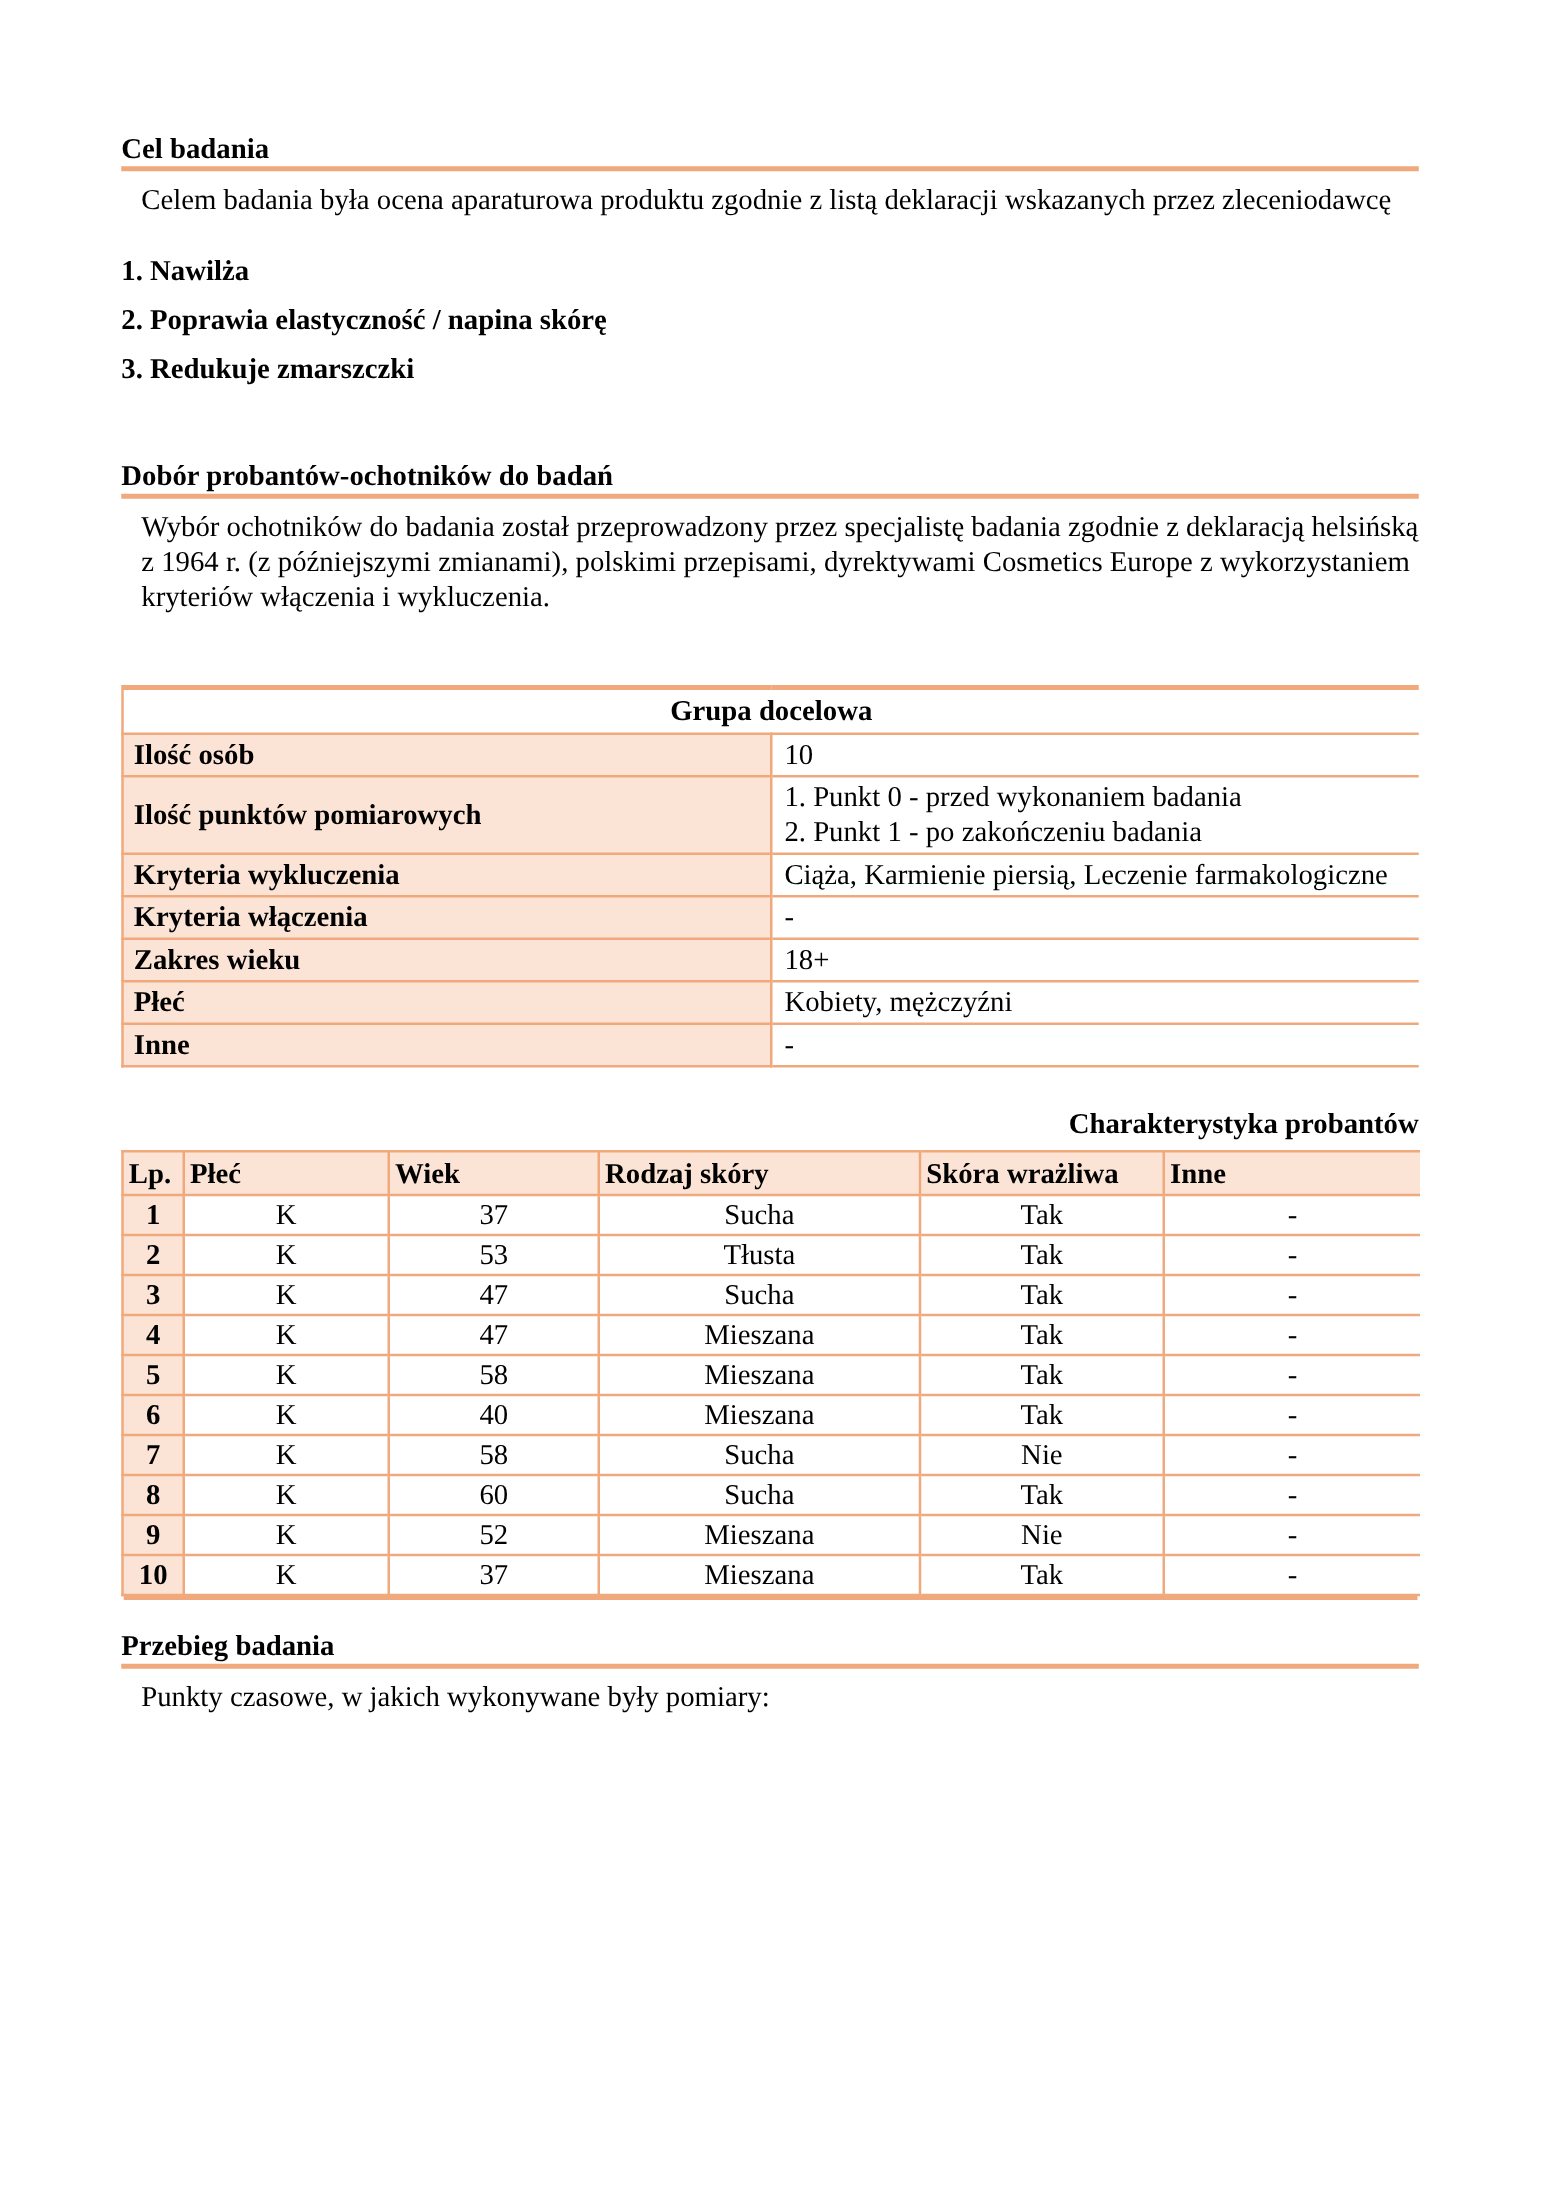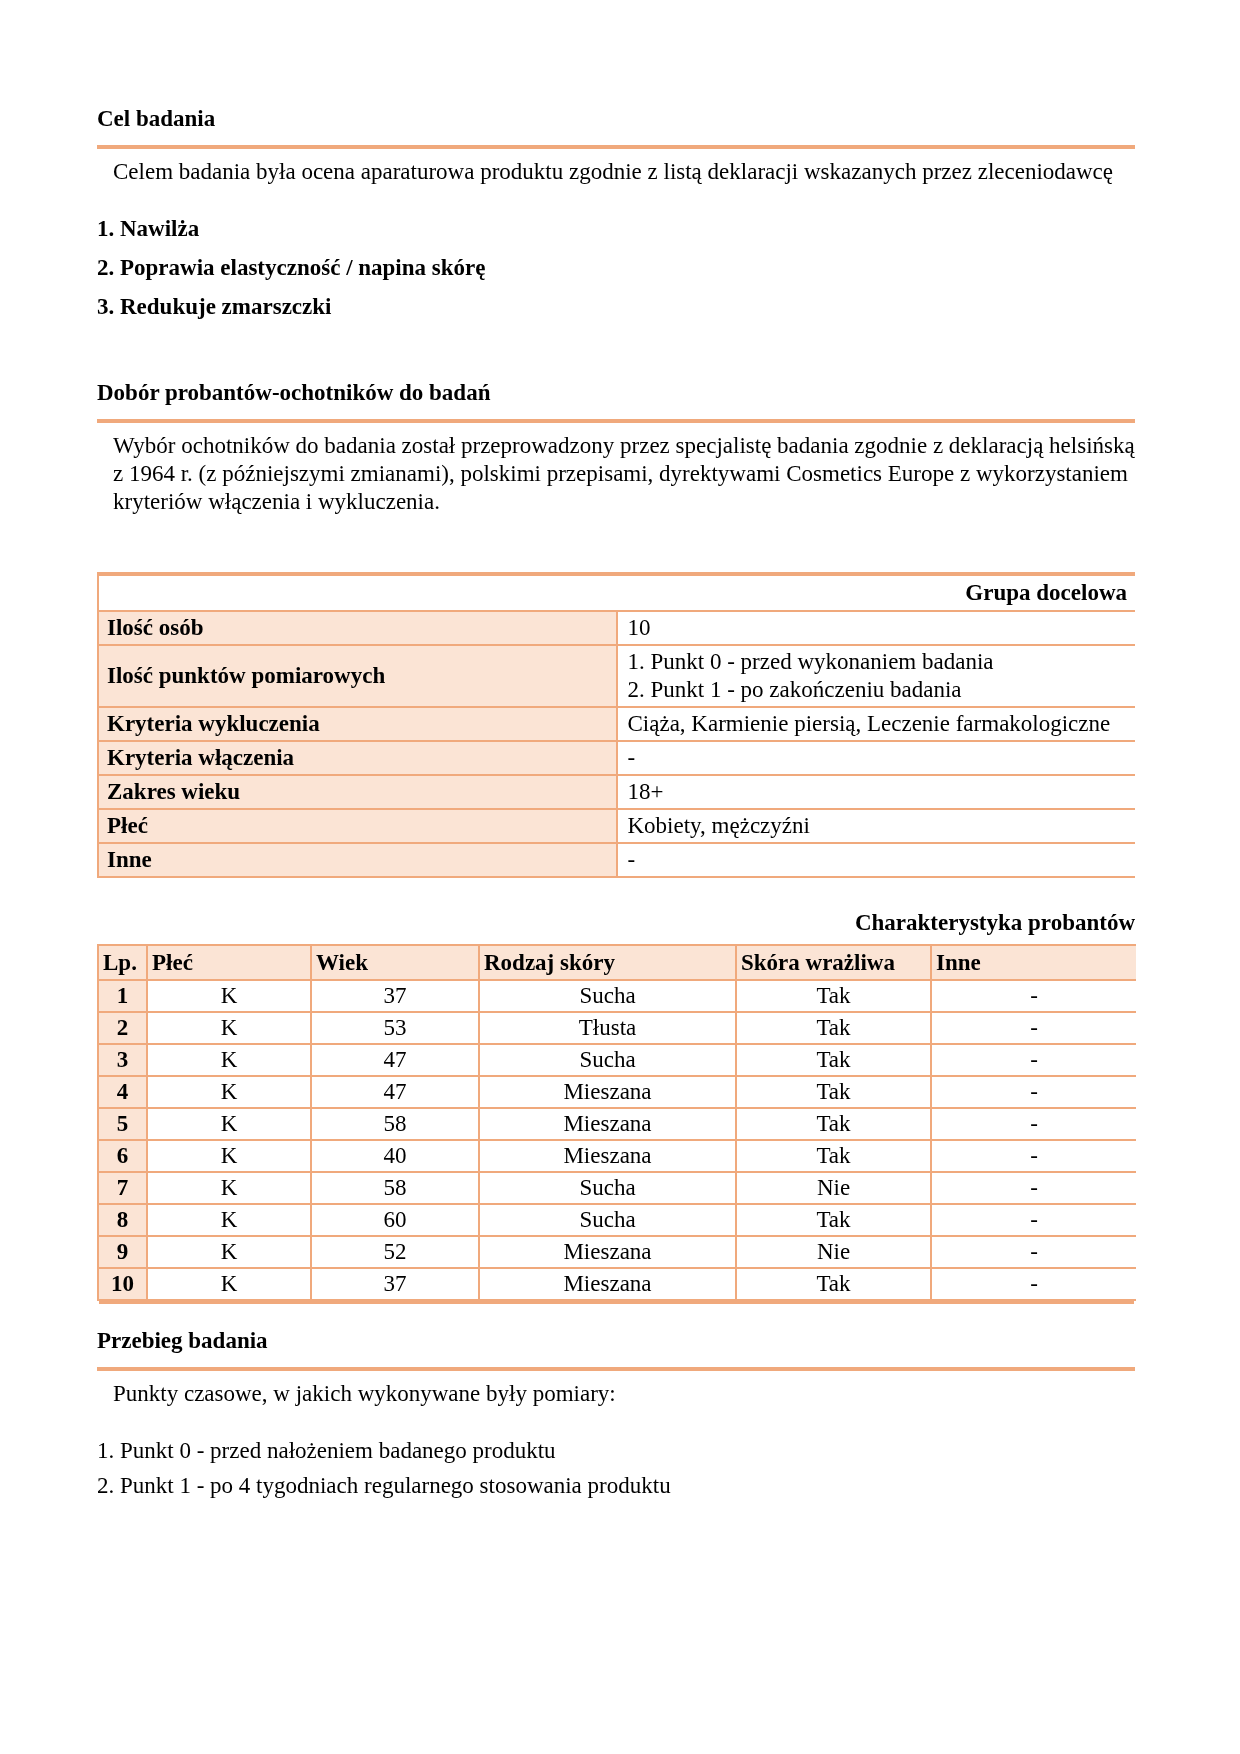--- a/index.html
+++ b/index.html
@@ -15,41 +15,41 @@
     font-family:"Liberation Serif","DejaVu Serif",serif;
     font-size:23px;line-height:28px;color:var(--ink);
     position:relative;overflow:hidden;
   }
   .page{
     padding:106px 105px 0 97px;
   }
   .sec-heading{
     font-weight:bold;font-size:23px;line-height:26px;
     border-bottom:4px solid var(--accent);
-    padding-bottom:13px;
+    padding-bottom:1px;
   }
   .sec-heading.no-rule{border-bottom:none;padding-bottom:0;}
   .para{margin-top:9px;margin-left:16px;}
   .goal-list{margin-top:28px;}
   .goal-list .li{font-weight:bold;margin-bottom:9px;line-height:30px;}
   .plain-list .li{font-weight:normal;margin-bottom:5px;line-height:30px;}
   .sec-cel{margin-bottom:58px;}
   .sec-dobor{margin-bottom:56px;}
   .sec-grupa{margin-bottom:32px;}
   .sec-charakterystyka{margin-bottom:27px;}
 
   table{border-collapse:collapse;width:1038px;table-layout:fixed;}
   td,th{border:2px solid var(--accent);vertical-align:middle;}
   tr>*:last-child{border-right:none;}
 
   
   .grupa-table{border-top:4px solid var(--accent);}
   .grupa-table .tbl-title{
-    background:var(--paper);font-weight:bold;text-align:right;
-    padding:3px 8px;height:36px;
+    background:var(--paper);font-weight:bold;text-align:center;
+    padding:3px 22px;height:36px;
   }
   .grupa-table td.lbl{
     background:var(--fill);font-weight:bold;
     padding:2px 8px;width:318px;height:33px;
   }
   .grupa-table td.val{
     background:var(--paper);padding:2px 10px;white-space:pre-line;
   }
 
   
@@ -255,21 +255,15 @@
             <td>Tak</td>
             <td>-</td>
           </tr>
         </tbody>
     </table>
   </section>
 
   <section class="sec-przebieg">
     <div class="sec-heading">Przebieg badania</div>
     <div class="para">Punkty czasowe, w jakich wykonywane były pomiary:</div>
-    <div class="goal-list plain-list">
-
-        <div class="li">1. Punkt 0 - przed nałożeniem badanego produktu</div>
-
-        <div class="li">2. Punkt 1 - po 4 tygodniach regularnego stosowania produktu</div>
-      </div>
   </section>
 
 </div>
 
 </body></html>

